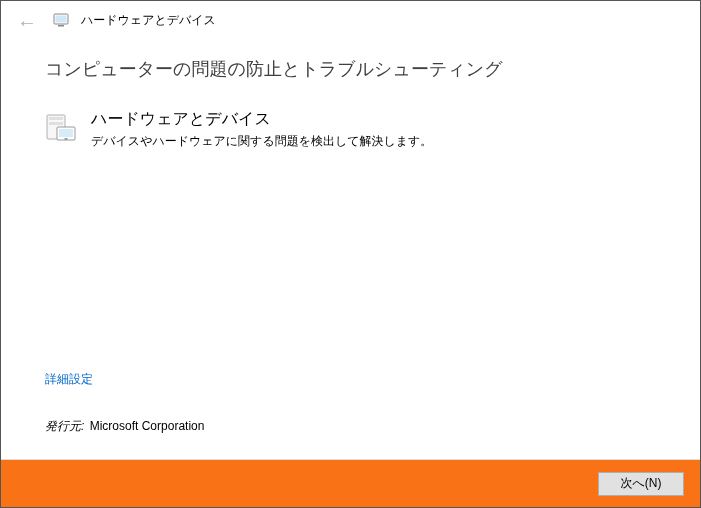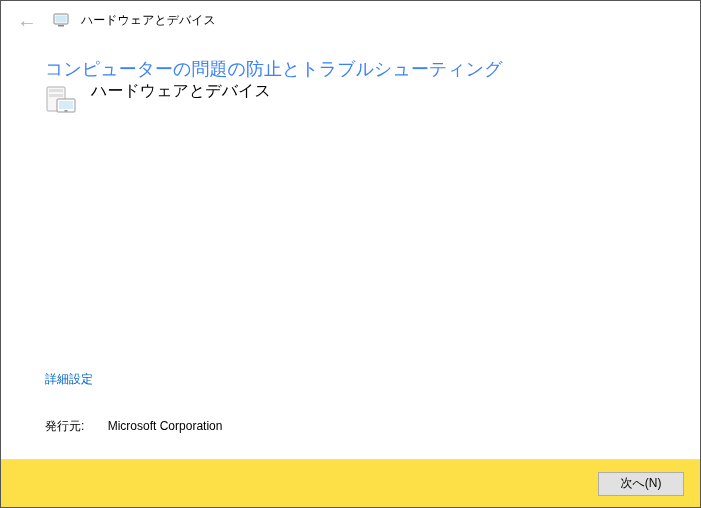--- a/index.html
+++ b/index.html
@@ -32,22 +32,23 @@
     }
     .header-title {
       font-size: 12px;
       color: #000;
     }
     .content {
       padding: 18px 44px 0 44px;
     }
     .section-title {
       font-size: 18px;
-      color: #3b82f6;
+      color: #404040;
       font-weight: 400;
+      margin-bottom: 28px;
     }
     .item-row {
       display: flex;
       align-items: flex-start;
       gap: 14px;
       margin-bottom: 20px;
     }
     .item-icon {
       width: 32px;
       height: 32px;
@@ -78,28 +79,28 @@
       cursor: pointer;
       display: inline-block;
       margin-top: 12px;
     }
     .link-advanced { margin-bottom: 30px; }
     .publisher {
       font-size: 12px;
       color: #000;
       margin-bottom: 12px;
     }
-    .publisher-label { margin-right: 20px; }
+    .publisher-label { margin-right: 2px; font-style: italic; }
     .footer {
       position: absolute;
       bottom: 0;
       left: 0;
       right: 0;
       height: 48px;
-      background: #fde047;
+      background: #f97316;
       border-top: 1px solid #dcdcdc;
       display: flex;
       justify-content: flex-end;
       align-items: center;
       padding-right: 16px;
       gap: 10px;
     }
     .btn {
       min-width: 86px;
       height: 24px;
@@ -131,20 +132,21 @@
     <svg class="item-icon" viewBox="0 0 32 32">
       <rect x="2" y="4" width="18" height="24" rx="1" fill="#f7f7f7" stroke="#b0b0b0" stroke-width="1"></rect>
       <rect x="4" y="6" width="14" height="3" fill="#e0e0e0"></rect>
       <rect x="4" y="11" width="14" height="3" fill="#e0e0e0"></rect>
       <rect x="12" y="16" width="18" height="13" rx="1" fill="#ffffff" stroke="#999" stroke-width="1"></rect>
       <rect x="14" y="18" width="14" height="8" fill="#d6ecf9"></rect>
       <rect x="19.5" y="27" width="3" height="1.8" fill="#999"></rect>
     </svg>
     <div class="item-text">
       <div class="item-title">ハードウェアとデバイス</div>
+      <div class="item-desc">デバイスやハードウェアに関する問題を検出して解決します。</div>
     </div>
   </div>
 </div>
 
 <div class="lower-block">
   <div class="link link-advanced">詳細設定</div>
   <div class="publisher">
     <span class="publisher-label">発行元:</span>
     <span>Microsoft Corporation</span>
   </div>

